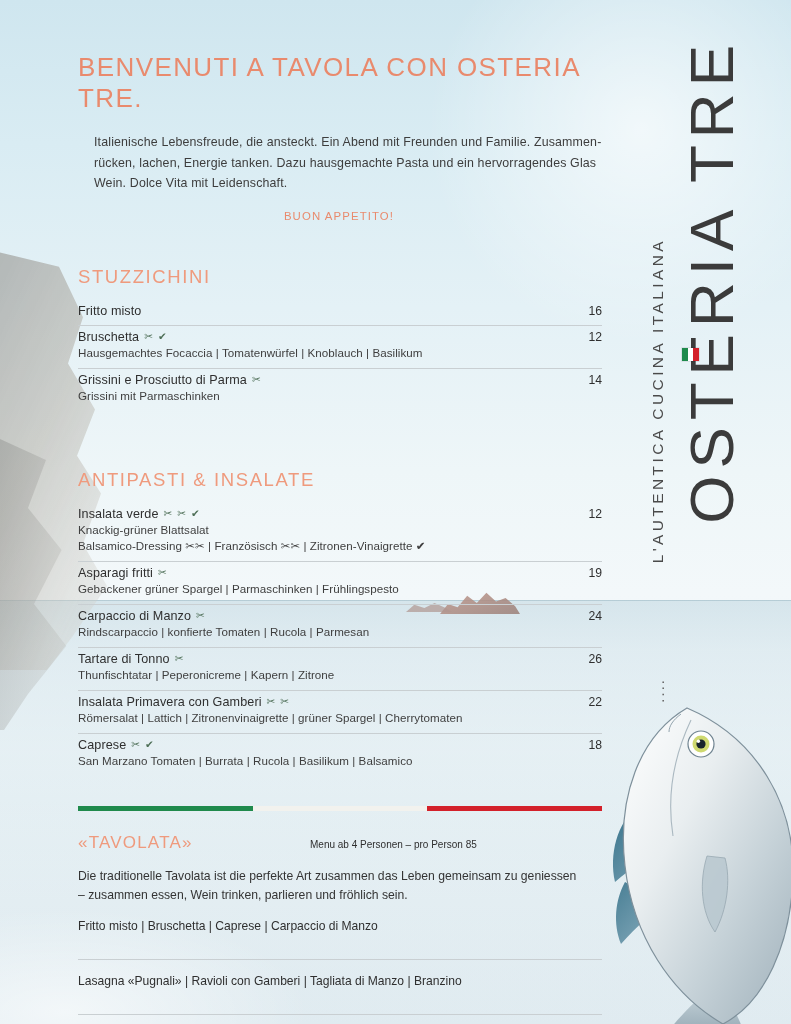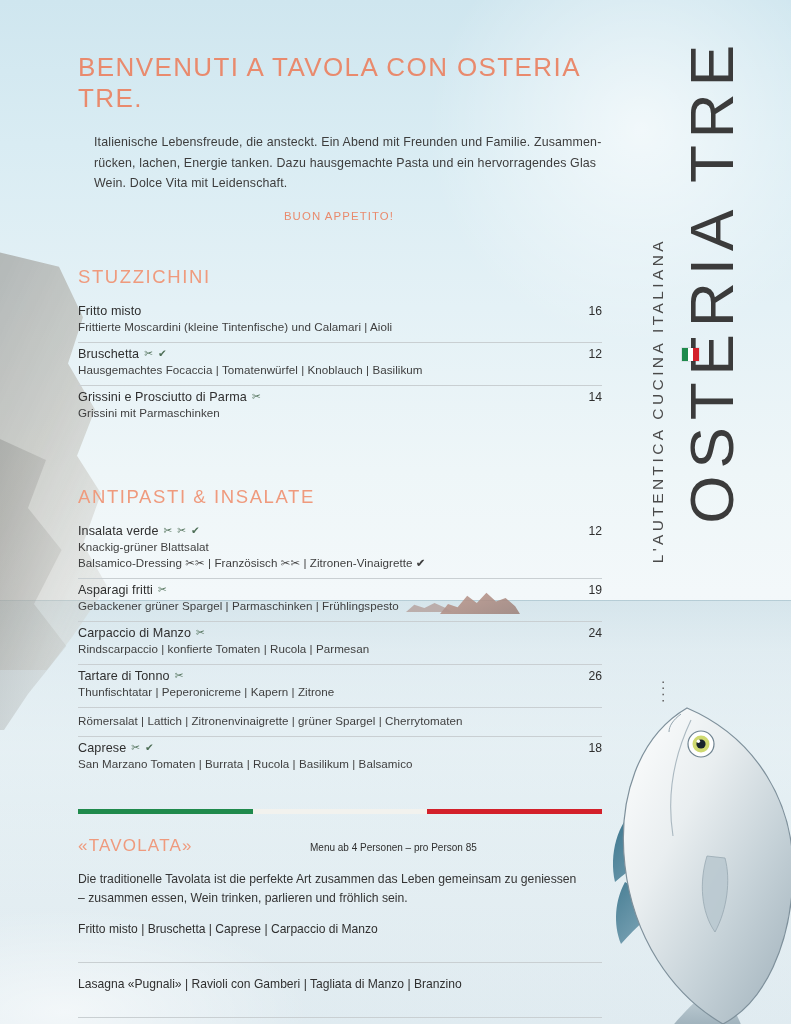--- a/index.html
+++ b/index.html
@@ -351,21 +351,20 @@
     <h2 class="section">STUZZICHINI</h2>
     <div>
 
       <div class="item">
         <div class="item-head">
           <div class="item-name">
             <span>Fritto misto</span><span class="icons"></span>
           </div>
           <div class="item-price">16</div>
         </div>
-        <div class="item-desc">Frittierte Moscardini (kleine Tintenfische) und Calamari | Aioli</div>
       </div>
 
       <div class="item">
         <div class="item-head">
           <div class="item-name">
             <span>Bruschetta</span><span class="icons">✂ ✔</span>
           </div>
           <div class="item-price">12</div>
         </div>
         <div class="item-desc">Hausgemachtes Focaccia | Tomatenwürfel | Knoblauch | Basilikum</div>
@@ -421,20 +420,26 @@
         <div class="item-head">
           <div class="item-name">
             <span>Tartare di Tonno</span><span class="icons">✂</span>
           </div>
           <div class="item-price">26</div>
         </div>
         <div class="item-desc">Thunfischtatar | Peperonicreme | Kapern | Zitrone</div>
       </div>
 
       <div class="item">
+        <div class="item-head">
+          <div class="item-name">
+            <span>Insalata Primavera con Gamberi</span><span class="icons">✂ ✂</span>
+          </div>
+          <div class="item-price">22</div>
+        </div>
         <div class="item-desc">Römersalat | Lattich | Zitronenvinaigrette | grüner Spargel | Cherrytomaten</div>
       </div>
 
       <div class="item">
         <div class="item-head">
           <div class="item-name">
             <span>Caprese</span><span class="icons">✂ ✔</span>
           </div>
           <div class="item-price">18</div>
         </div>

